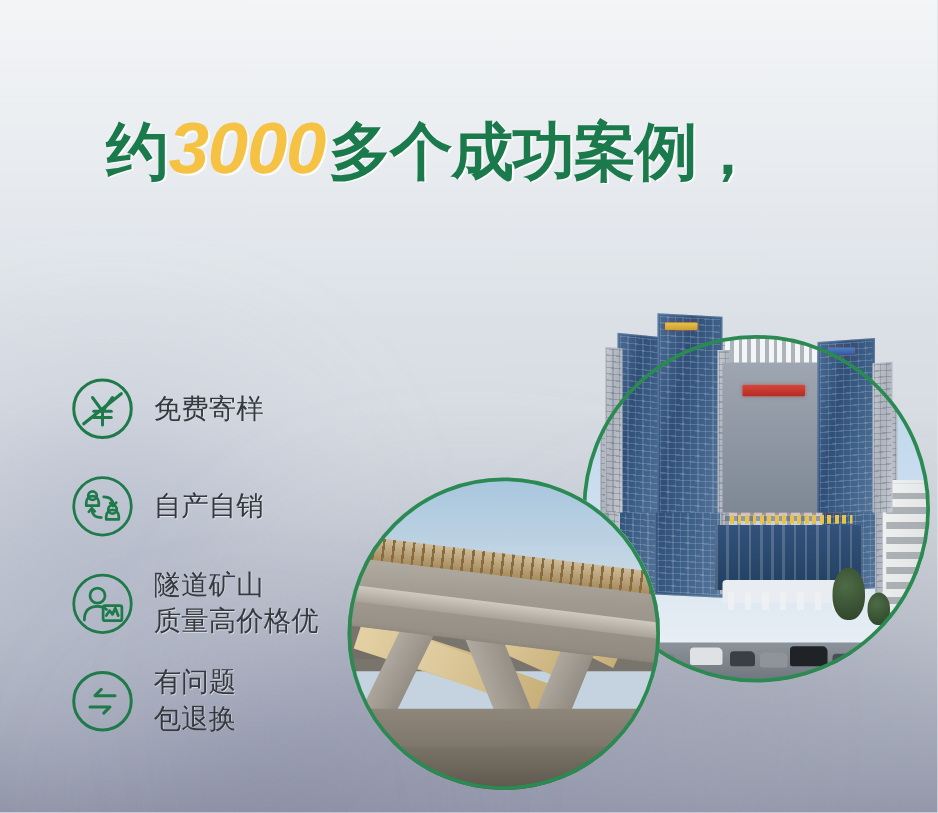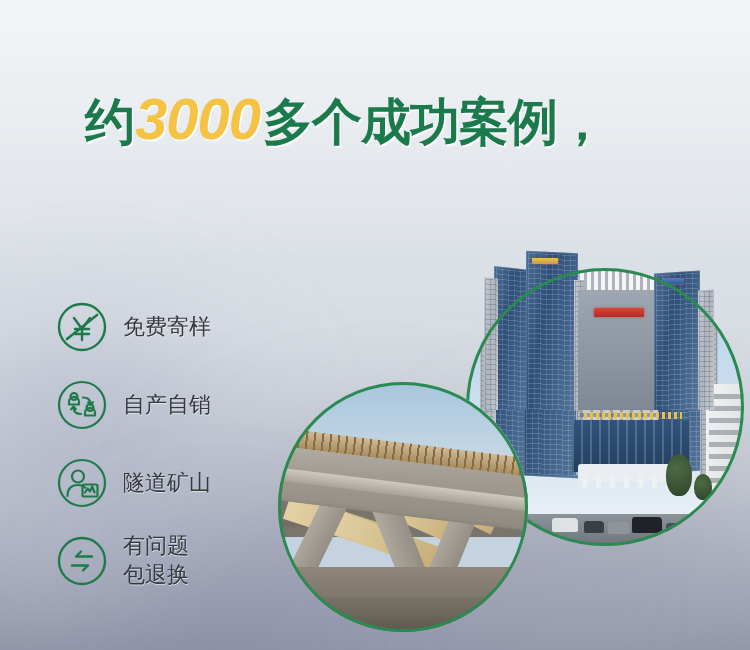--- a/index.html
+++ b/index.html
@@ -436,20 +436,21 @@
         <svg viewBox="0 0 52 52" fill="none" stroke="#1f7a4a" stroke-width="2.2" stroke-linecap="round" stroke-linejoin="round">
           <circle cx="26" cy="26" r="23"></circle>
           <circle cx="22" cy="19.5" r="6"></circle>
           <path d="M11.5 39 q0 -11 10.5 -11 q4.6 0 7.2 2.6"></path>
           <rect x="26.5" y="27.5" width="15" height="12" rx="1.6"></rect>
           <path d="M29 35.5 l2.6 -4 2.4 3 2.2 -5 2.4 6"></path>
         </svg>
       </span>
       <span class="feat-text">
         <span class="l2">隧道矿山</span>
+        <span class="l2">质量高价格优</span>
       </span>
     </div>
 
     <div class="feature">
       <span class="feat-icon">
         <svg viewBox="0 0 52 52" fill="none" stroke="#1f7a4a" stroke-width="2.4" stroke-linecap="round" stroke-linejoin="round">
           <circle cx="26" cy="26" r="23"></circle>
           <path d="M36 21.5 H20 l5 -5"></path>
           <path d="M16 30.5 H32 l-5 5"></path>
         </svg>

